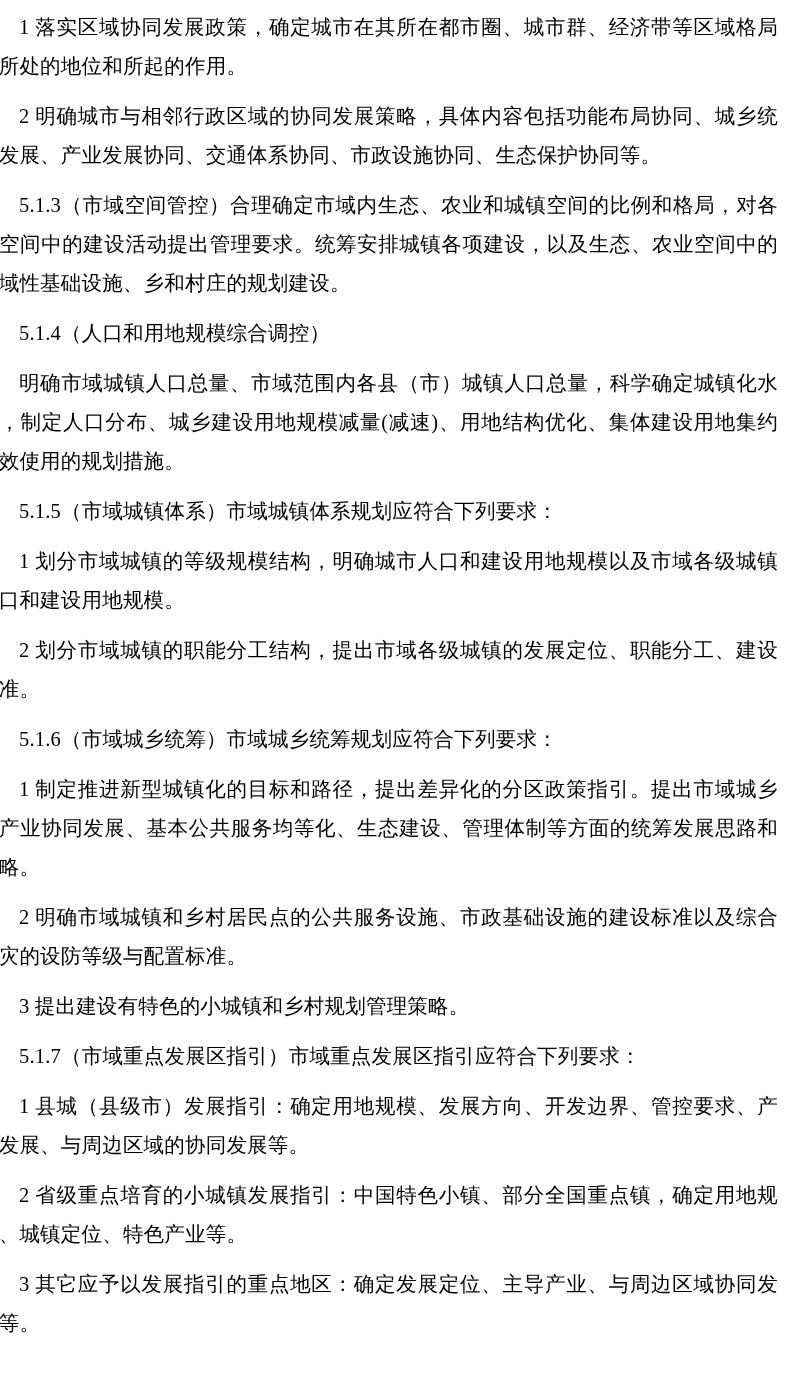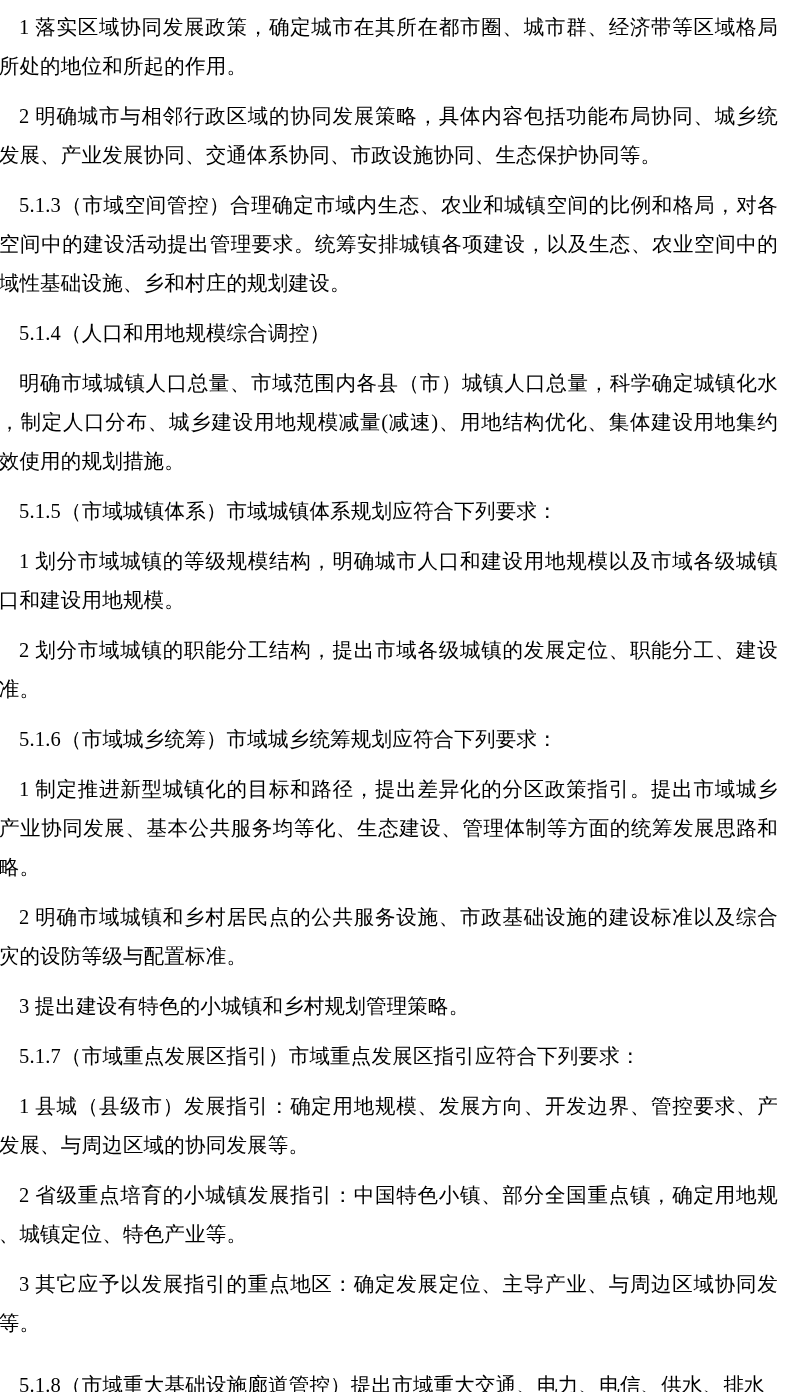--- a/index.html
+++ b/index.html
@@ -82,16 +82,13 @@
     <p class="para indent">1 制定推进新型城镇化的目标和路径，提出差异化的分区政策指引。提出市域城乡在产业协同发展、基本公共服务均等化、生态建设、管理体制等方面的统筹发展思路和策略。</p>
     <p class="para indent">2 明确市域城镇和乡村居民点的公共服务设施、市政基础设施的建设标准以及综合防灾的设防等级与配置标准。</p>
     <p class="para indent">3 提出建设有特色的小城镇和乡村规划管理策略。</p>
     <p class="para indent">5.1.7（市域重点发展区指引）市域重点发展区指引应符合下列要求：</p>
     <p class="para indent">1 县城（县级市）发展指引：确定用地规模、发展方向、开发边界、管控要求、产业发展、与周边区域的协同发展等。</p>
     <p class="para indent">2 省级重点培育的小城镇发展指引：中国特色小镇、部分全国重点镇，确定用地规模、城镇定位、特色产业等。</p>
     <p class="para indent">3 其它应予以发展指引的重点地区：确定发展定位、主导产业、与周边区域协同发展等。</p>
 
   </div>
 
-  <div class="clip-bottom">
-    <p>5.1.8（市域重大基础设施廊道管控）提出市域重大交通、电力、电信、供水、排水</p>
-  </div>
 </div>
 
 </body></html>

